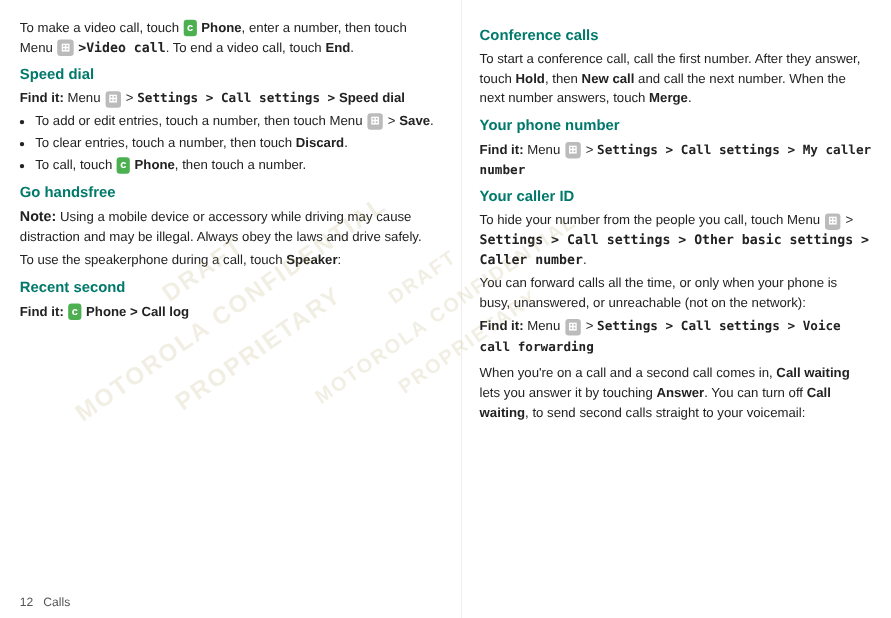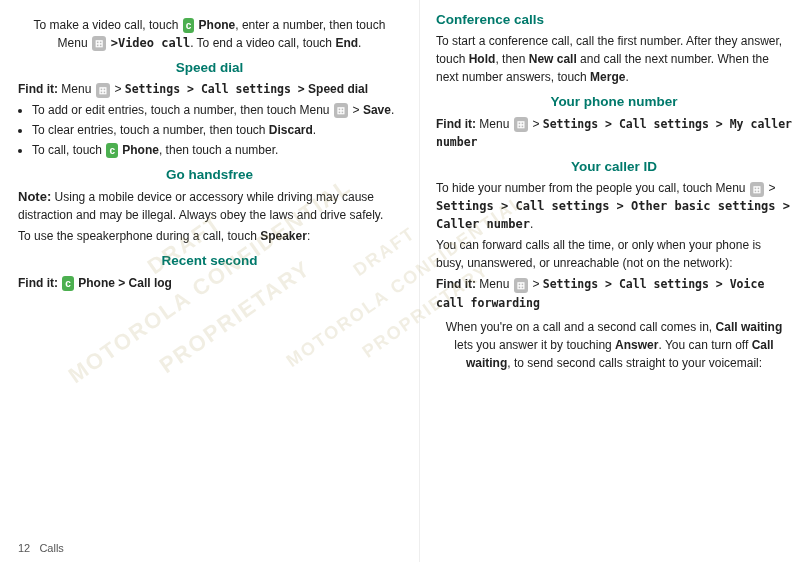--- a/index.html
+++ b/index.html
@@ -118,21 +118,20 @@
       left: 18px;
       font-size: 11px;
       color: #555;
     }
     .note-label {
       font-weight: bold;
       font-size: 13px;
     }
     .section-gap {
       margin-top: 6px;
-      text-align: center;
     }
   </style>
 </head>
 <body>
 
 <div class="page">
 
   <div class="left-col">
 
     <div class="normal-para section-gap">
@@ -166,21 +165,21 @@
       DRAFT<br>MOTOROLA CONFIDENTIAL<br>PROPRIETARY
     </div>
 
     <div class="page-footer">
       <span>12</span>&nbsp;&nbsp;&nbsp;<span>Calls</span>
     </div>
   </div>
 
   <div class="right-col">
 
-    <div class="section-heading" style="margin-top:0;">Conference calls</div>
+    <div class="section-heading" style="margin-top:12px;">Conference calls</div>
     <div class="normal-para">
       To start a conference call, call the first number. After they answer, touch <b>Hold</b>, then <b>New call</b> and call the next number. When the next number answers, touch <b>Merge</b>.
     </div>
 
     <div class="section-heading section-gap">Your phone number</div>
     <div class="find-it">
       <b>Find it:</b> Menu <span class="icon-menu">⊞</span> &gt; <span class="code" style="font-family:monospace;font-weight:bold;">Settings &gt; Call settings &gt; My caller number</span>
     </div>
 
     <div class="section-heading section-gap">Your caller ID</div>

